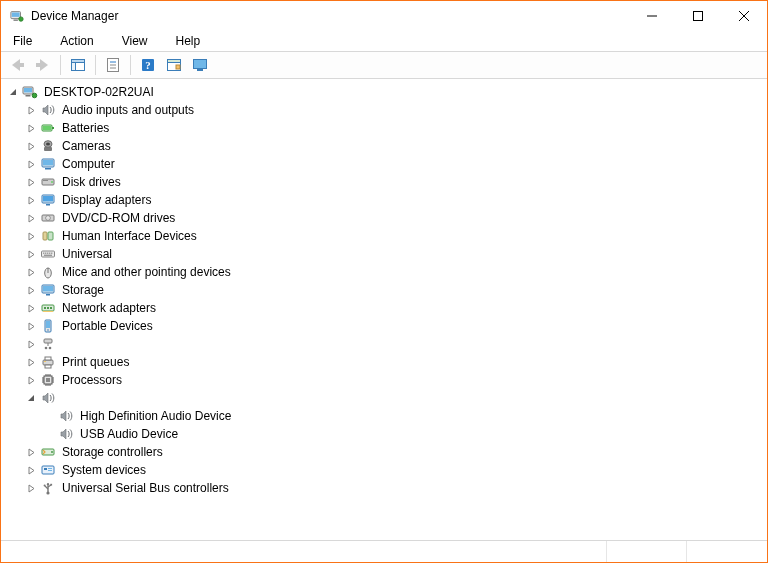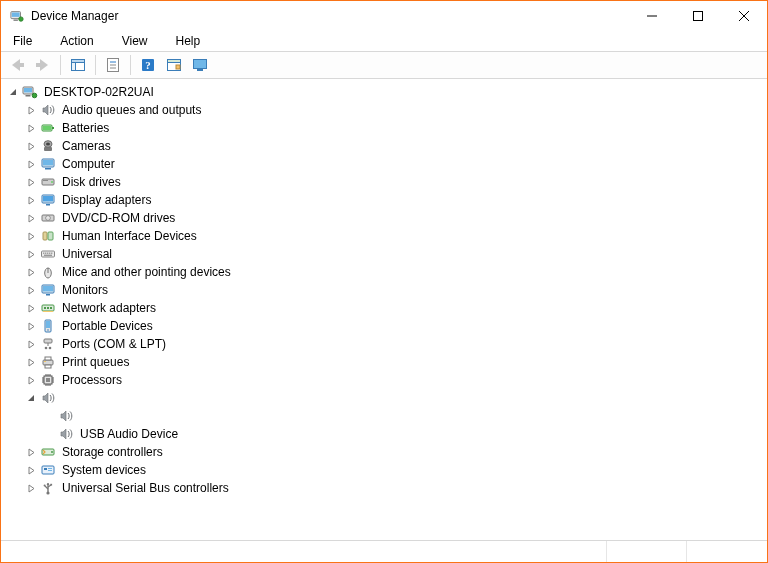--- a/index.html
+++ b/index.html
@@ -241,21 +241,21 @@
                     <path d="M2 1 L7 4.5 L2 8 Z" fill="none" stroke="#808080" stroke-width="1"></path>
                   </svg>
                 </span>
     <span class="icon">
                   <svg width="16" height="16" viewBox="0 0 16 16">
                     <path d="M3 6h2l3-3v10l-3-3H3z" fill="#9aa0a6" stroke="#6b6f73" stroke-width="0.6"></path>
                     <path d="M10 5c1.5 1 1.5 5 0 6" fill="none" stroke="#6b6f73"></path>
                     <path d="M12 3.5c2.4 2 2.4 7 0 9" fill="none" stroke="#6b6f73"></path>
                   </svg>
                 </span>
-    <span class="label">Audio queues and outputs</span>
+    <span class="label">Audio inputs and outputs</span>
   </div>
             </div>
             <div class="node">
               <div class="row" style="padding-left:2px">
     <span class="exp">
                   <svg width="9" height="9" viewBox="0 0 9 9">
                     <path d="M2 1 L7 4.5 L2 8 Z" fill="none" stroke="#808080" stroke-width="1"></path>
                   </svg>
                 </span>
     <span class="icon">
@@ -413,21 +413,21 @@
                     <path d="M2 1 L7 4.5 L2 8 Z" fill="none" stroke="#808080" stroke-width="1"></path>
                   </svg>
                 </span>
     <span class="icon">
                   <svg width="16" height="16" viewBox="0 0 16 16">
                     <rect x="2" y="3" width="12" height="8" rx="1" fill="#eaeaea" stroke="#3a7db8"></rect>
                     <rect x="3" y="4" width="10" height="5.5" fill="#6fb7e8"></rect>
                     <rect x="6" y="12" width="4" height="1.5" fill="#3a7db8"></rect>
                   </svg>
                 </span>
-    <span class="label">Monitors</span>
+    <span class="label">Storage</span>
   </div>
             </div>
             <div class="node">
               <div class="row" style="padding-left:2px">
     <span class="exp">
                   <svg width="9" height="9" viewBox="0 0 9 9">
                     <path d="M2 1 L7 4.5 L2 8 Z" fill="none" stroke="#808080" stroke-width="1"></path>
                   </svg>
                 </span>
     <span class="icon">
@@ -467,21 +467,20 @@
                   </svg>
                 </span>
     <span class="icon">
                   <svg width="16" height="16" viewBox="0 0 16 16">
                     <rect x="4" y="3" width="8" height="4" rx="1" fill="#d4d4d4" stroke="#7a7a7a"></rect>
                     <line x1="8" y1="7" x2="8" y2="10" stroke="#7a7a7a"></line>
                     <circle cx="6" cy="12" r="1.3" fill="#7a7a7a"></circle>
                     <circle cx="10" cy="12" r="1.3" fill="#7a7a7a"></circle>
                   </svg>
                 </span>
-    <span class="label">Ports (COM &amp; LPT)</span>
   </div>
             </div>
             <div class="node">
               <div class="row" style="padding-left:2px">
     <span class="exp">
                   <svg width="9" height="9" viewBox="0 0 9 9">
                     <path d="M2 1 L7 4.5 L2 8 Z" fill="none" stroke="#808080" stroke-width="1"></path>
                   </svg>
                 </span>
     <span class="icon">
@@ -542,20 +541,21 @@
                 <div class="node">
                   <div class="row" style="padding-left:2px">
     <span class="exp placeholder"></span>
     <span class="icon">
                       <svg width="16" height="16" viewBox="0 0 16 16">
                         <path d="M3 6h2l3-3v10l-3-3H3z" fill="#9aa0a6" stroke="#6b6f73" stroke-width="0.6"></path>
                         <path d="M10 5c1.5 1 1.5 5 0 6" fill="none" stroke="#6b6f73"></path>
                         <path d="M12 3.5c2.4 2 2.4 7 0 9" fill="none" stroke="#6b6f73"></path>
                       </svg>
                     </span>
+    <span class="label">High Definition Audio Device</span>
   </div>
                 </div>
                 <div class="node">
                   <div class="row" style="padding-left:2px">
     <span class="exp placeholder"></span>
     <span class="icon">
                       <svg width="16" height="16" viewBox="0 0 16 16">
                         <path d="M3 6h2l3-3v10l-3-3H3z" fill="#9aa0a6" stroke="#6b6f73" stroke-width="0.6"></path>
                         <path d="M10 5c1.5 1 1.5 5 0 6" fill="none" stroke="#6b6f73"></path>
                         <path d="M12 3.5c2.4 2 2.4 7 0 9" fill="none" stroke="#6b6f73"></path>

